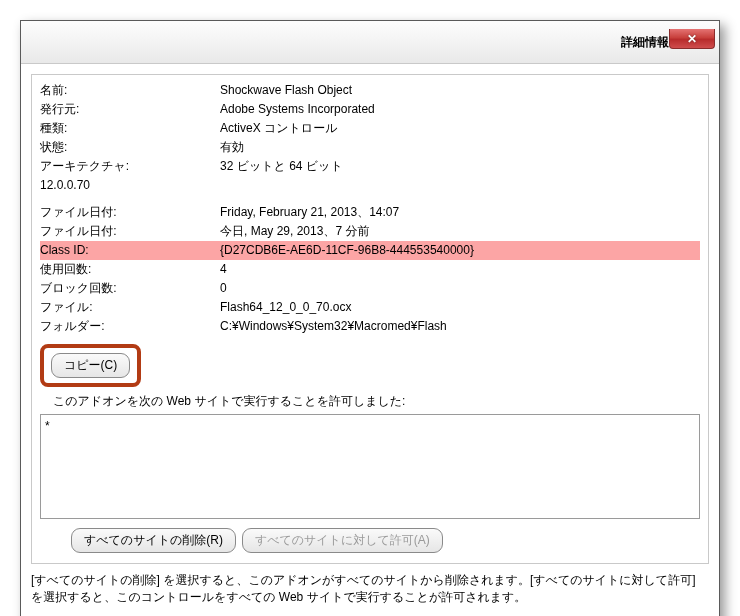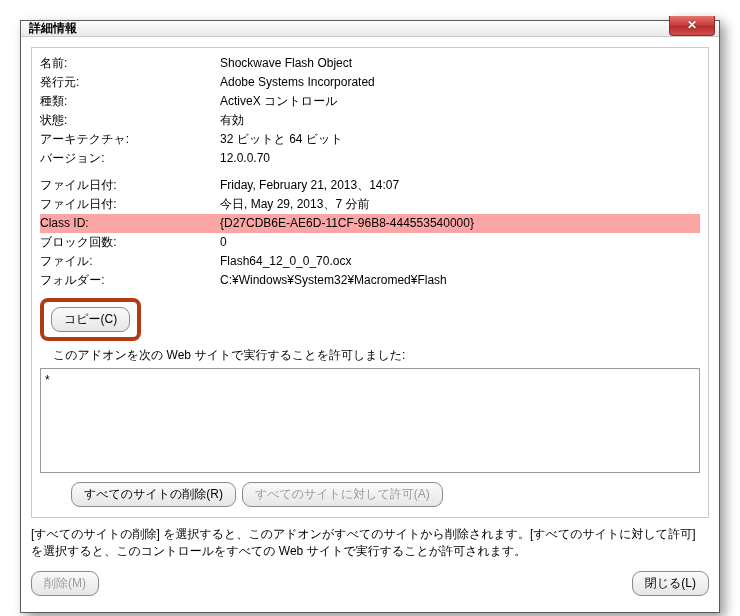--- a/index.html
+++ b/index.html
@@ -14,27 +14,28 @@
     width: 700px;
     filter: drop-shadow(5px 5px 6px rgba(0,0,0,.4));
   }
   .window {
     width: 700px;
     border: 1px solid #5a5a5a;
     background: #fff;
     position: relative;
   }
   .titlebar {
-    height: 16px;
+    height: 43px;
     background: linear-gradient(#fdfdfd, #e9e9e9);
     border-bottom: 1px solid #c9c9c9;
     display: flex;
     align-items: center;
     padding-left: 8px;
     font-weight: bold;
+    text-align: right;
   }
   .titlebar .title-text { flex: 1; }
   .close-btn {
     width: 46px;
     height: 20px;
     margin-right: 4px;
     margin-top: -6px;
     background: linear-gradient(#e57373,#c8403c 45%,#b82c2c 55%,#cf4d4d);
     border: 1px solid #8a2c2c;
     border-top: none;
@@ -150,37 +151,40 @@
       </div>
       <div class="row">
         <div class="label">状態:</div>
         <div class="value">有効</div>
       </div>
       <div class="row">
         <div class="label">アーキテクチャ:</div>
         <div class="value">32 ビットと 64 ビット</div>
       </div>
       <div class="row">
-        <div class="label">バージョン:</div>
         <div class="value">12.0.0.70</div>
       </div>
 
       <div class="spacer"></div>
 
       <div class="row">
         <div class="label">ファイル日付:</div>
         <div class="value">Friday, February 21, 2013、14:07</div>
       </div>
       <div class="row">
         <div class="label">ファイル日付:</div>
         <div class="value">今日, May 29, 2013、7 分前</div>
       </div>
       <div class="row hl">
         <div class="label">Class ID:</div>
         <div class="value">{D27CDB6E-AE6D-11CF-96B8-444553540000}</div>
+      </div>
+      <div class="row">
+        <div class="label">使用回数:</div>
+        <div class="value">4</div>
       </div>
       <div class="row">
         <div class="label">ブロック回数:</div>
         <div class="value">0</div>
       </div>
       <div class="row">
         <div class="label">ファイル:</div>
         <div class="value">Flash64_12_0_0_70.ocx</div>
       </div>
       <div class="row">

